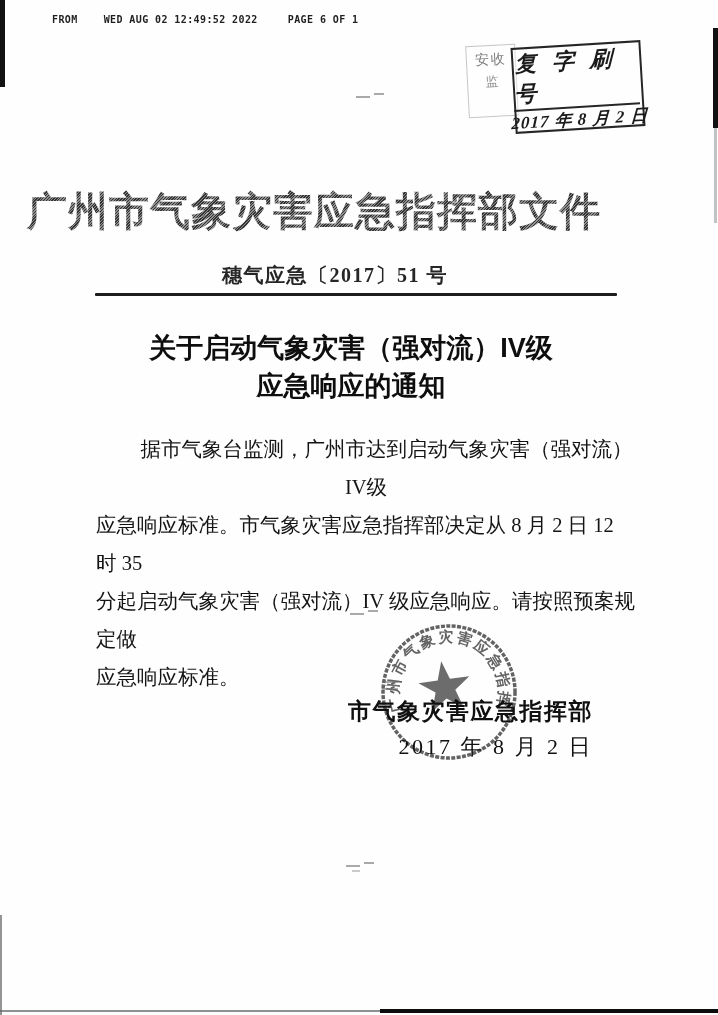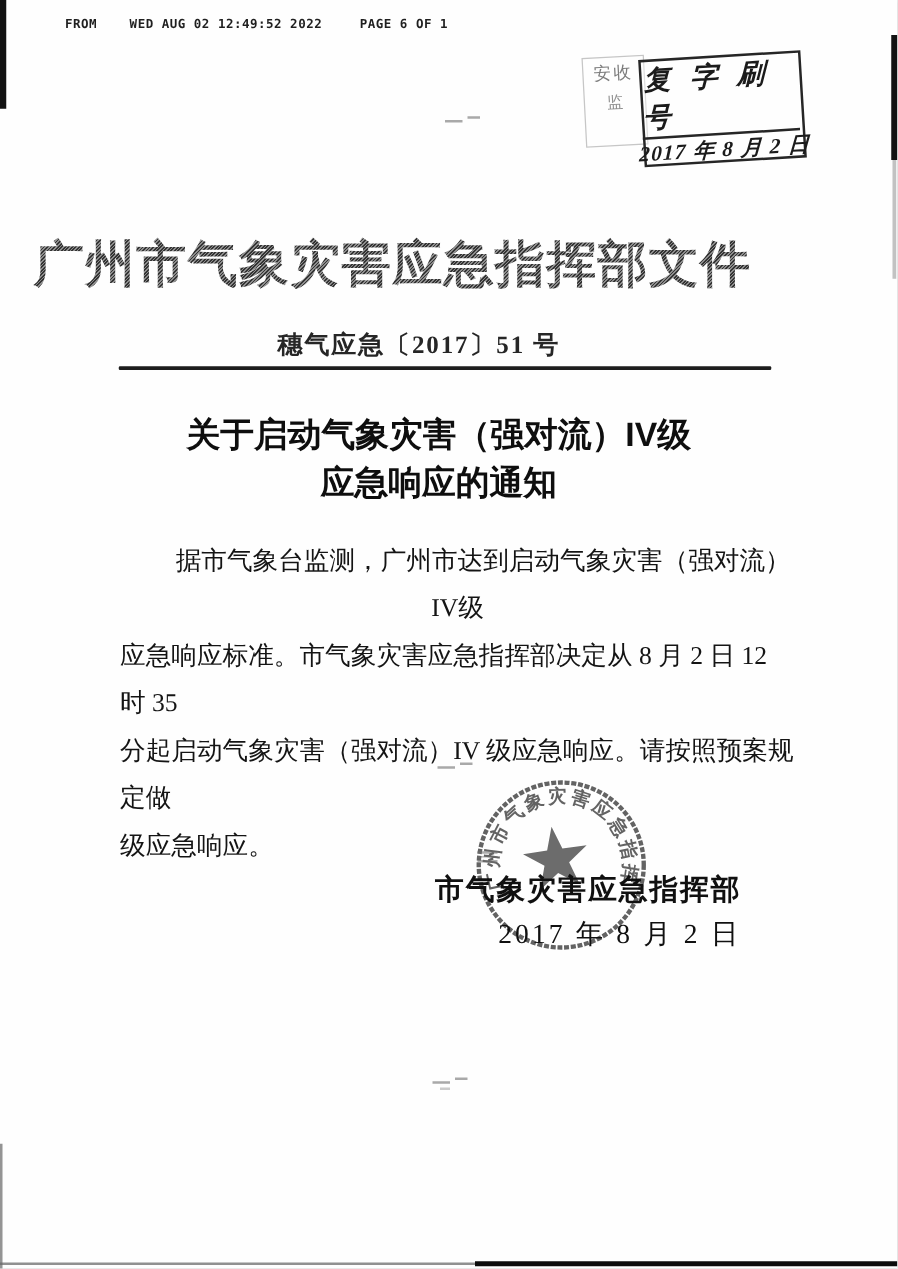--- a/index.html
+++ b/index.html
@@ -132,21 +132,21 @@
 
   <div class="subject">
     <div>关于启动气象灾害（强对流）IV级</div>
     <div>应急响应的通知</div>
   </div>
 
   <div class="body-text">
     <div class="indent">据市气象台监测，广州市达到启动气象灾害（强对流）IV级</div>
     <div>应急响应标准。市气象灾害应急指挥部决定从 8 月 2 日 12 时 35</div>
     <div>分起启动气象灾害（强对流）IV 级应急响应。请按照预案规定做</div>
-    <div>级应急响应。</div>
+    <div>应急响应标准。</div>
   </div>
 
   <svg class="seal" width="160" height="150" viewBox="0 0 160 150">
     <circle cx="76" cy="72" r="66" fill="none" stroke="#4e4e4e" stroke-width="3.5" stroke-dasharray="4 1.4"></circle>
     <polygon points="68.2,41.3 76.9,58.7 96.3,56.2 82.3,69.8 90.8,87.4 73.5,78.4 59.3,91.8 62.6,72.6 45.4,63.3 64.7,60.4" fill="#4a4a4a" opacity="0.92"></polygon>
     <path id="sealArc" d="M 30.7 93 A 50 50 0 1 1 121.3 93" fill="none"></path>
     <text font-size="15" font-weight="700" fill="#4e4e4e" letter-spacing="2.5" font-family="Liberation Serif, DejaVu Serif, serif">
       <textPath href="#sealArc" startOffset="2">广州市气象灾害应急指挥部</textPath>
     </text>
   </svg>

